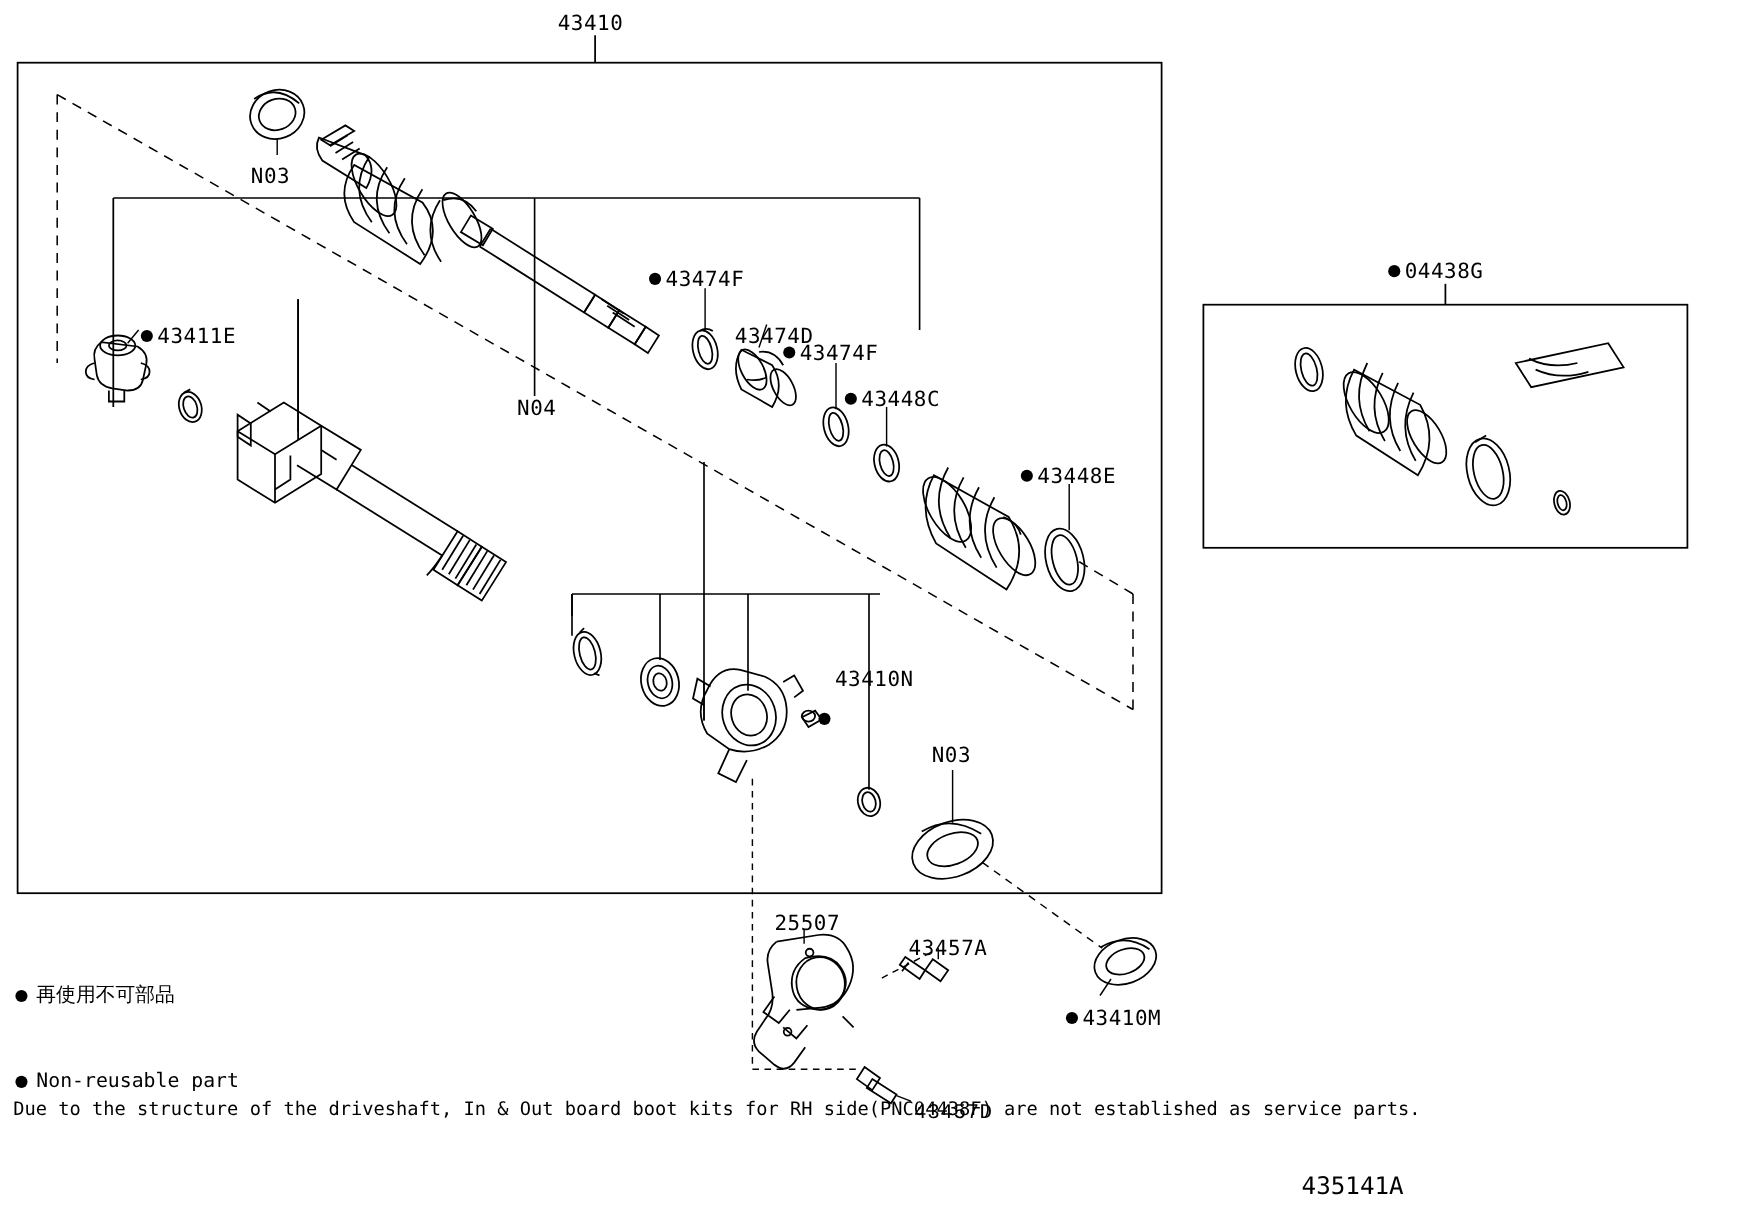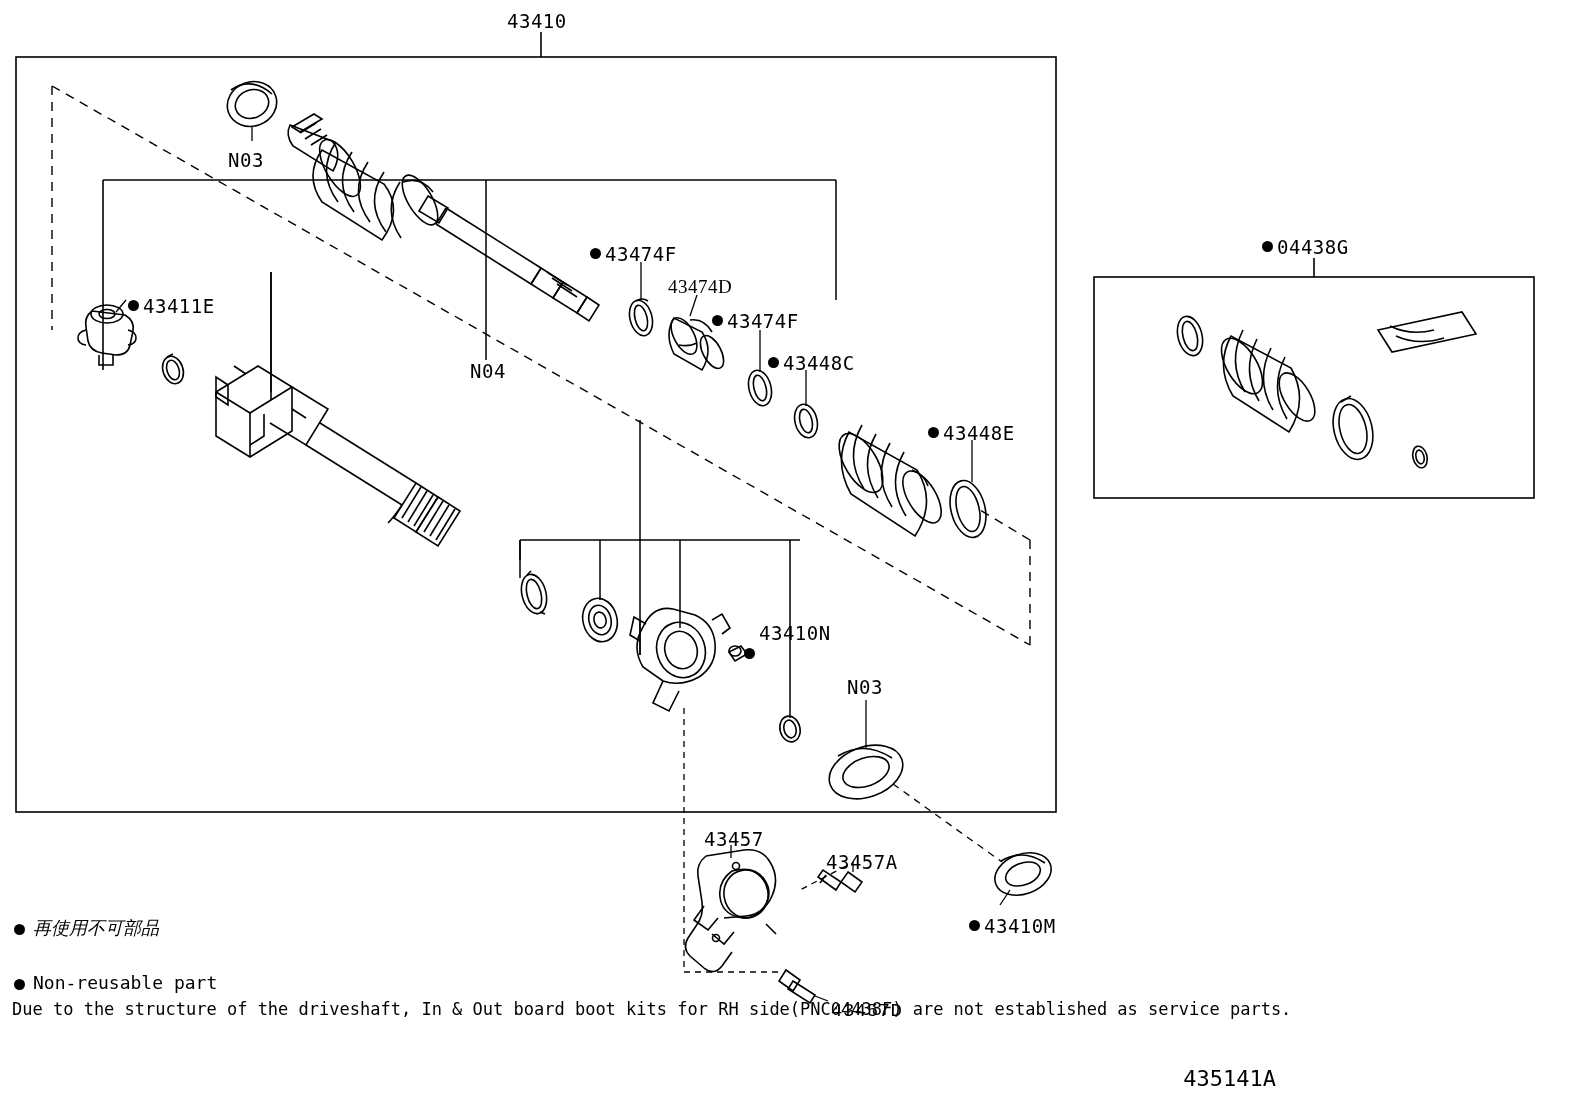--- a/index.html
+++ b/index.html
@@ -289,39 +289,39 @@
 
   <div class="dot" style="left:1262px;top:241px;"></div>
   <div class="lbl" style="left:1277px;top:236px;">04438G</div>
 
   <div id="callouts">
       <div class="lbl" style="left: 228px; top: 149px;">N03</div>
       <div class="dot" style="left: 128px; top: 300px;"></div>
       <div class="lbl" style="left: 143px; top: 295px;">43411E</div>
       <div class="dot" style="left: 590px; top: 248px;"></div>
       <div class="lbl" style="left: 605px; top: 243px;">43474F</div>
-      <div class="lbl" style="left: 668px; top: 276px; font-family: Liberation Serif, serif;">43474D</div>
+      <div class="lbl" style="left: 668px; top: 295px;">43474D</div>
       <div class="dot" style="left: 712px; top: 315px;"></div>
       <div class="lbl" style="left: 727px; top: 310px;">43474F</div>
       <div class="dot" style="left: 768px; top: 357px;"></div>
       <div class="lbl" style="left: 783px; top: 352px;">43448C</div>
       <div class="dot" style="left: 928px; top: 427px;"></div>
       <div class="lbl" style="left: 943px; top: 422px;">43448E</div>
       <div class="lbl" style="left: 470px; top: 360px;">N04</div>
       <div class="dot" style="left: 744px; top: 648px;"></div>
-      <div class="lbl" style="left: 759px; top: 622px;">43410N</div>
+      <div class="lbl" style="left: 759px; top: 607px;">43410N</div>
       <div class="lbl" style="left: 847px; top: 676px;">N03</div>
-      <div class="lbl" style="left: 704px; top: 828px;">43457</div>
+      <div class="lbl" style="left: 704px; top: 828px;">25507</div>
       <div class="lbl" style="left: 826px; top: 851px;">43457A</div>
       <div class="lbl" style="left: 831px; top: 1000px; font-family: Liberation Mono, monospace;">43457D</div>
       <div class="dot" style="left: 969px; top: 920px;"></div>
       <div class="lbl" style="left: 984px; top: 915px;">43410M</div>
     </div>
 
-  <div class="legend" style="left:14px;top:916px;font-style:italic;">
+  <div class="legend" style="left:14px;top:892px;">
     <span class="dot" style="position:relative;display:inline-block;left:0;top:1px;margin-right:8px;"></span><span>再使用不可部品</span>
   </div>
   <div class="legend" style="left:14px;top:972px;">
     <span class="dot" style="position:relative;display:inline-block;left:0;top:1px;margin-right:8px;"></span><span>Non-reusable part</span>
   </div>
 
   <div class="notes" style="left:12px;top:999px;width:1560px;">
     <div>Due to the structure of the driveshaft, In &amp; Out board  boot kits for RH side(PNC04438F) are not established as service parts.</div>
   </div>
 

